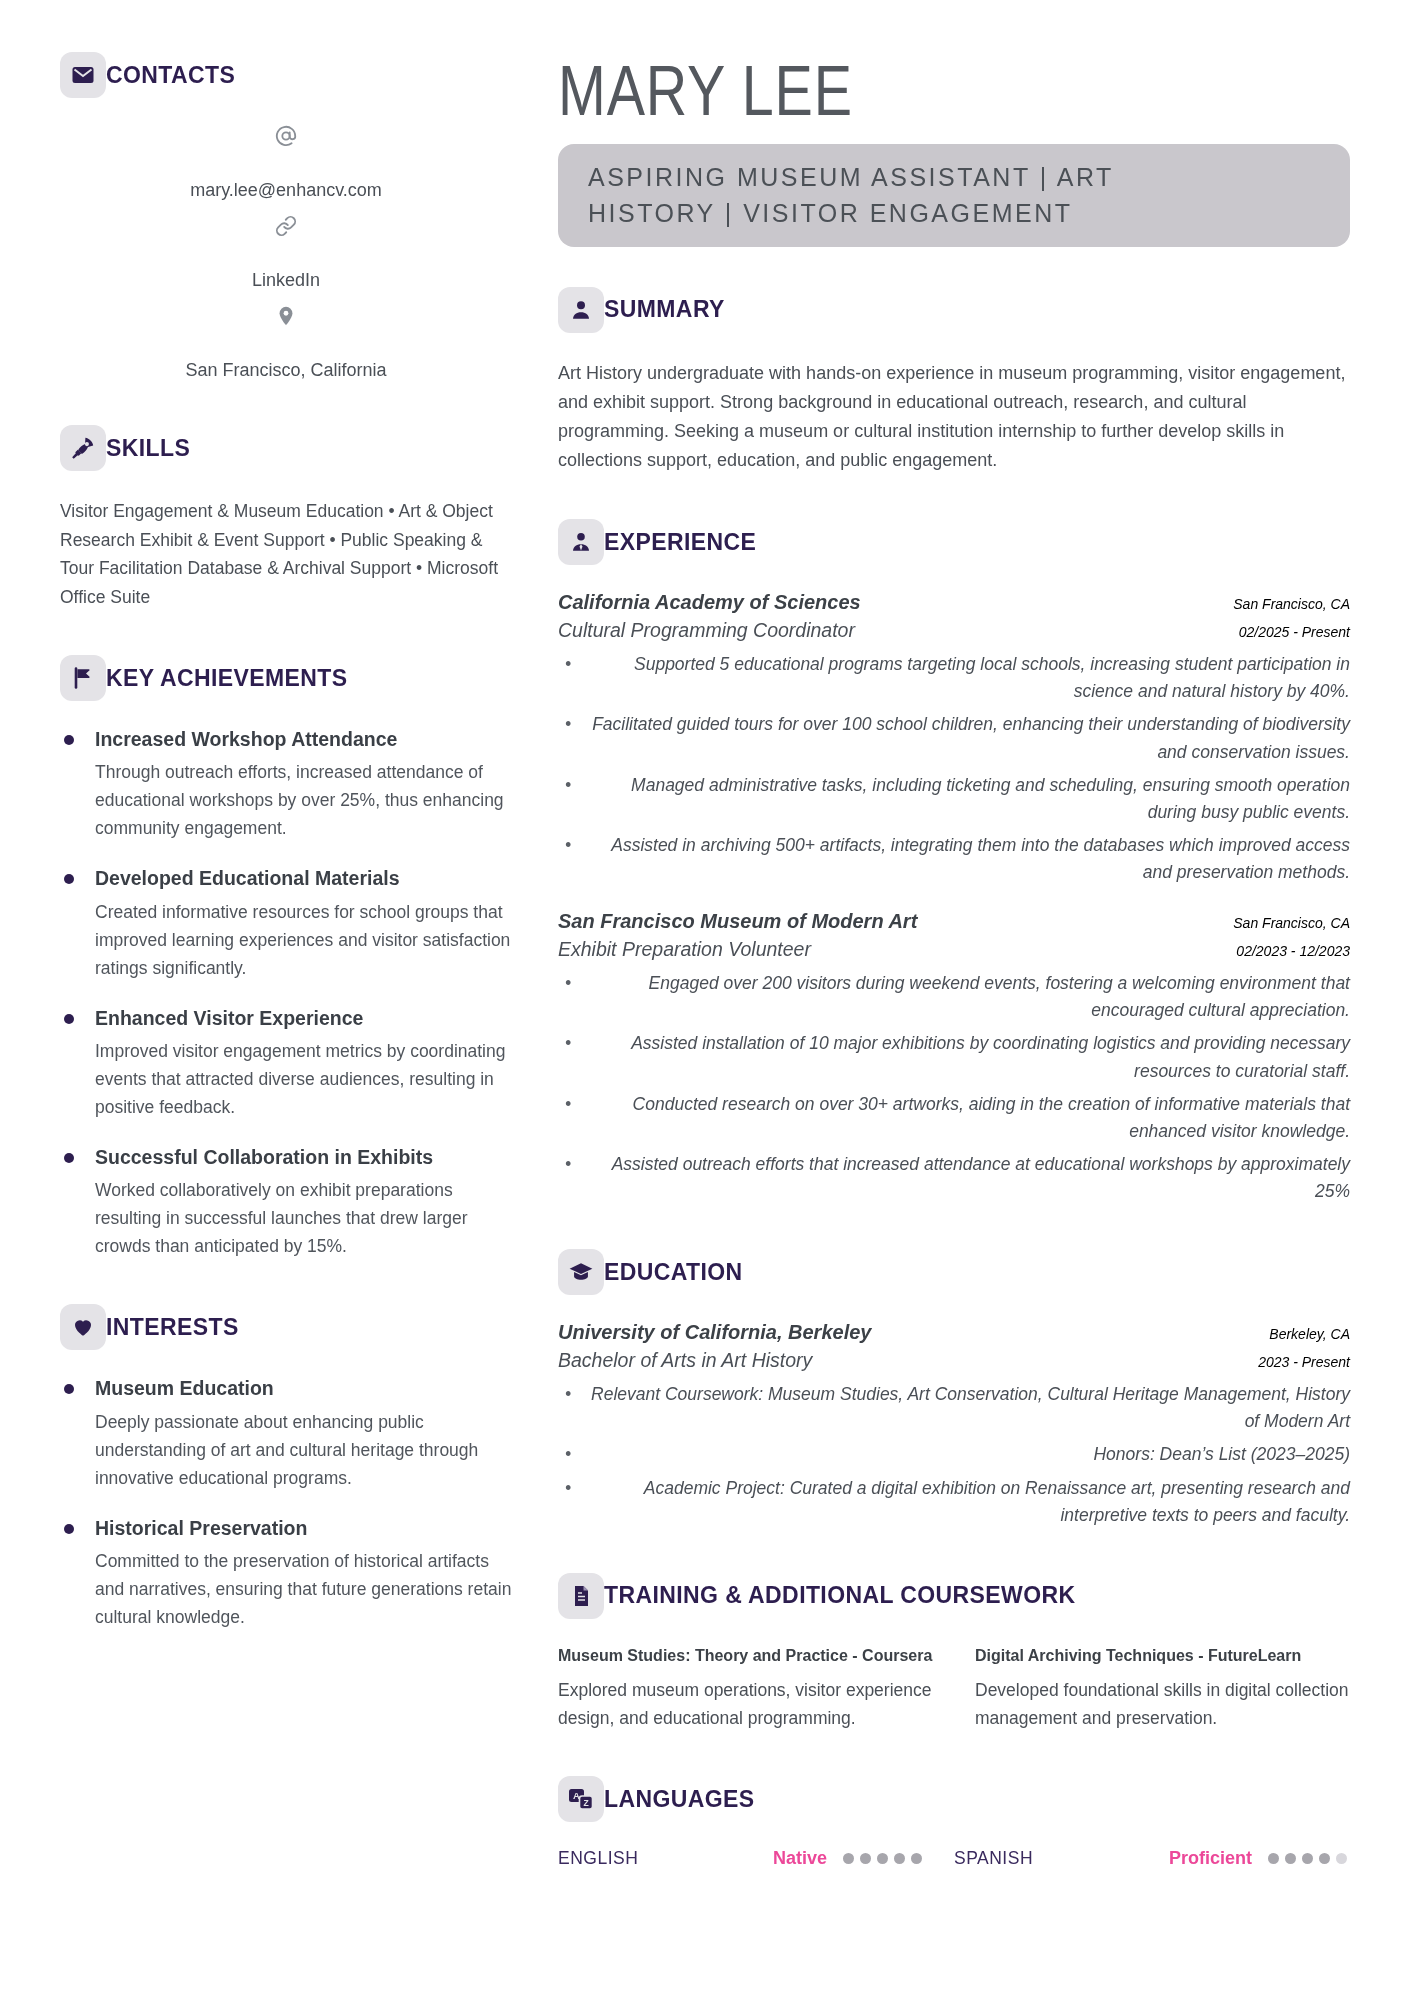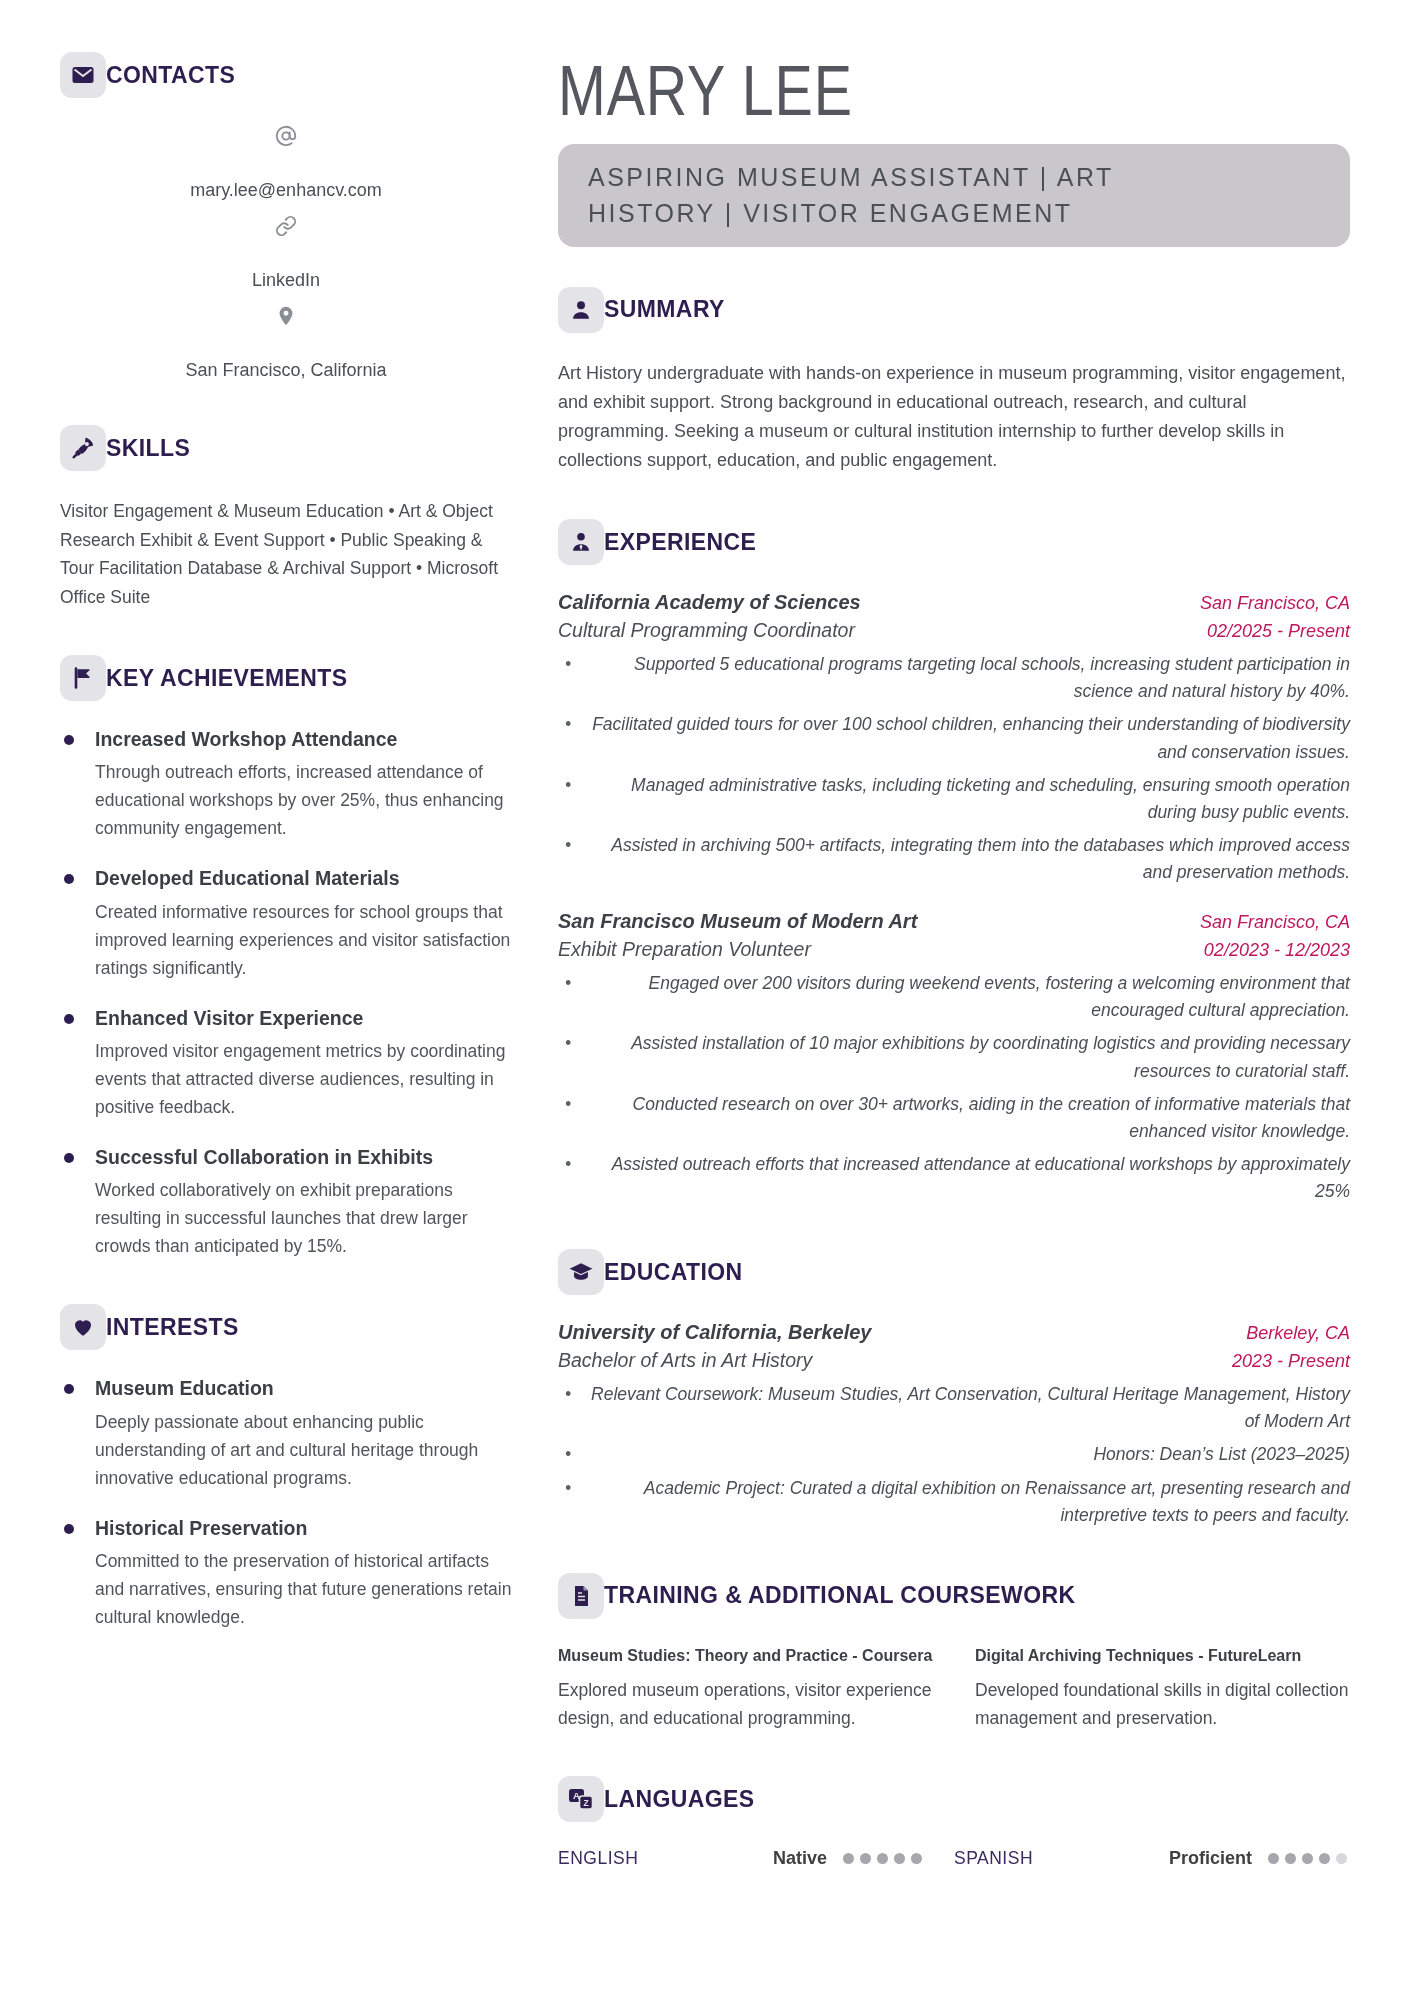--- a/index.html
+++ b/index.html
@@ -54,39 +54,39 @@
     max-width:580px; text-transform:uppercase;
   }
 
   .summary-text { font-size:18px; line-height:1.62; color:#4a4f56; }
 
   
   .entry { margin-bottom:24px;font-style:italic; }
   .row { display:flex; justify-content:space-between; align-items:baseline; }
   .company { font-size:20px; font-weight:bold; color:#3c4147; }
   .role { font-size:19.5px; color:#4a4f56; margin-top:5px; }
-  .meta { font-size:18px; color:#be185d; flex:none; margin-left:20px; }
+  .meta { font-size:14px; color:#000000; flex:none; margin-left:20px; }
   .dots-list { list-style:none; margin-top:9px;text-align:right; }
   .dots-list li {
     position:relative; padding-left:25px; font-size:17.5px; line-height:1.55;
     color:#4a4f56; margin-bottom:6px;
   }
   .dots-list li::before { content:"•"; position:absolute; left:7px; top:0; color:#5b6067; }
 
   
   .courses { display:flex; gap:42px; }
   .course { flex:1; }
   .course-title { font-size:16px; font-weight:bold; color:#3c4147; line-height:1.35; margin-bottom:10px; }
   .course-desc { font-size:17.5px; color:#4a4f56; line-height:1.6; }
 
   
   .langs { display:flex; align-items:center; }
   .lang { display:flex; flex:1; }
   .lang-name { font-size:17.5px; color:#3a2a5e; letter-spacing:.5px; width:215px; flex:none; }
-  .lang-level { font-size:18px; font-weight:bold; color:#404040; margin-right:16px; }
+  .lang-level { font-size:18px; font-weight:bold; color:#ec4899; margin-right:16px; }
   .lang-dots { display:inline-flex; gap:6px; align-items:center; }
   .dot { width:11px; height:11px; border-radius:50%; background:#a7a6ac; display:inline-block; }
   .dot.off { background:#d8d7dc; }
 </style>
 </head>
 <body>
 
 <div class="page">
 
   <div class="col-left">

